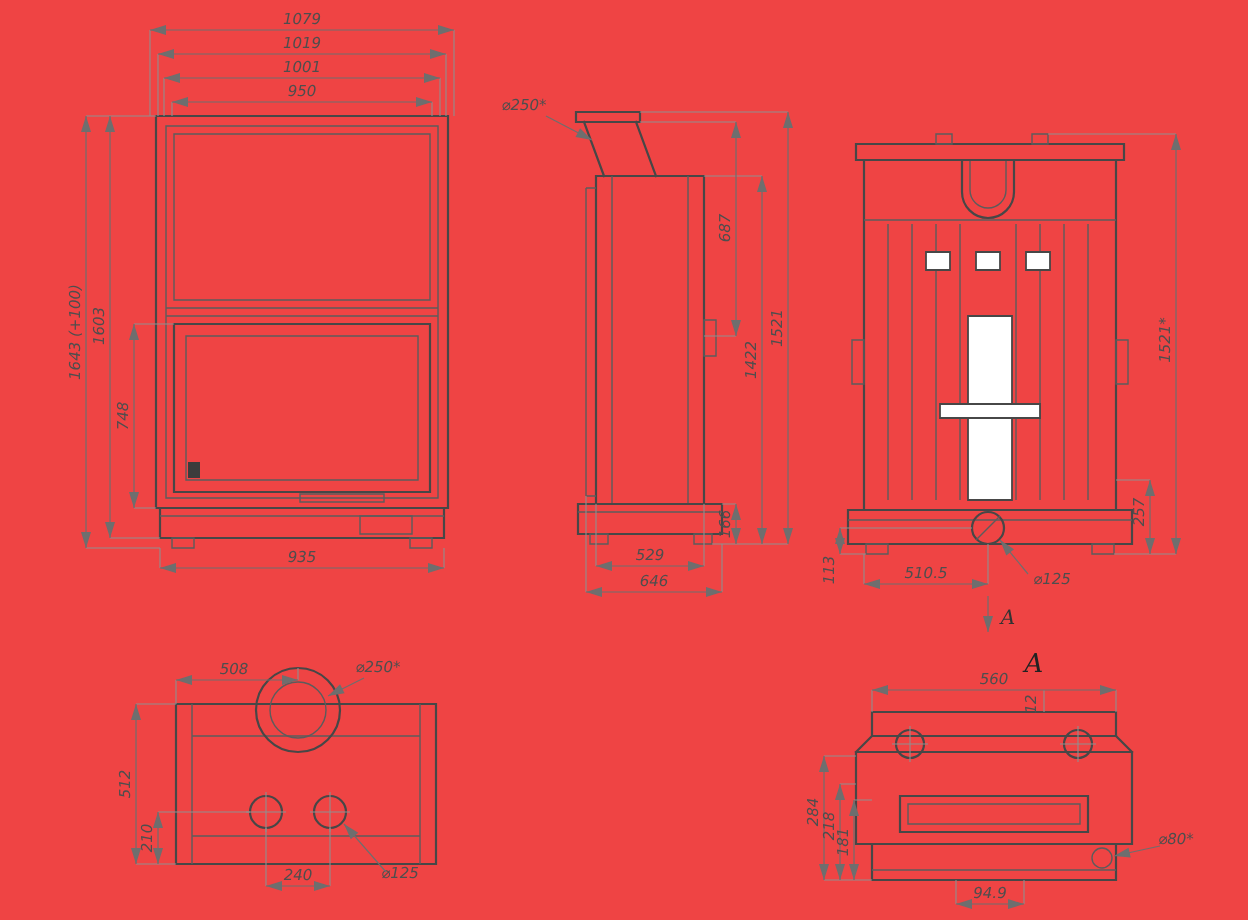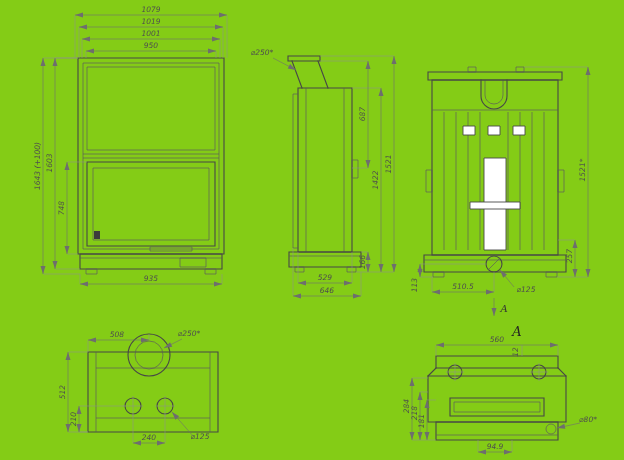--- a/index.html
+++ b/index.html
@@ -1,16 +1,16 @@
 <!DOCTYPE html>
 <html><head>
 <meta charset="utf-8">
 <style>
   html,body{margin:0;padding:0;background:#fff;}
-  .page{width:624px;height:460px;background:#84cc16;position:relative;overflow:hidden;}
+  .page{width:624px;height:460px;background:#ef4444;position:relative;overflow:hidden;}
   svg{display:block;}
   .ln{stroke:#474747;stroke-width:1.1;fill:none;stroke-linecap:square;}
   .ln2{stroke:#5c5c5c;stroke-width:.7;fill:none;}
   .ext{stroke:#8f8f8f;stroke-width:.55;fill:none;}
   .dim{stroke:#6e6e6e;stroke-width:.6;fill:none;marker-start:url(#arr);marker-end:url(#arr);}
   .lead{stroke:#6e6e6e;stroke-width:.6;fill:none;marker-end:url(#arr);}
   .boxw{fill:#fff;stroke:#474747;stroke-width:.9;}
   .dk{fill:#3c3c3c;stroke:none;}
   text.d{font:italic 7.5px "DejaVu Sans",sans-serif;fill:#4e4e4e;text-anchor:middle;}
   text.sa{font:italic 10px "DejaVu Serif",serif;fill:#333;text-anchor:middle;}

